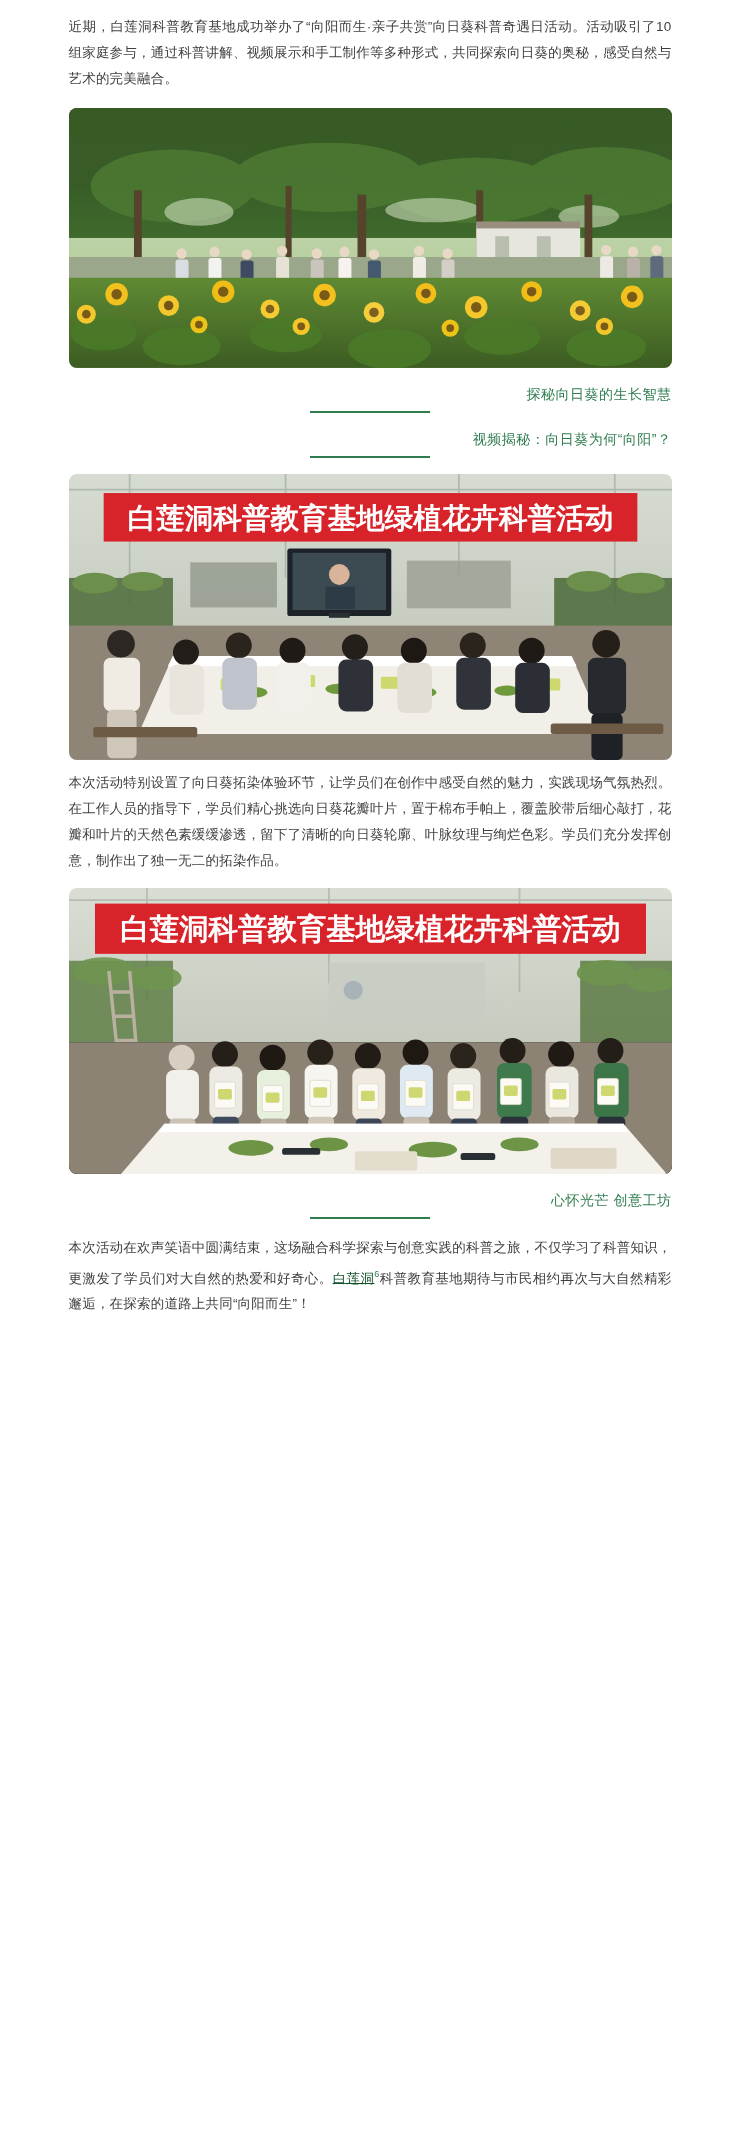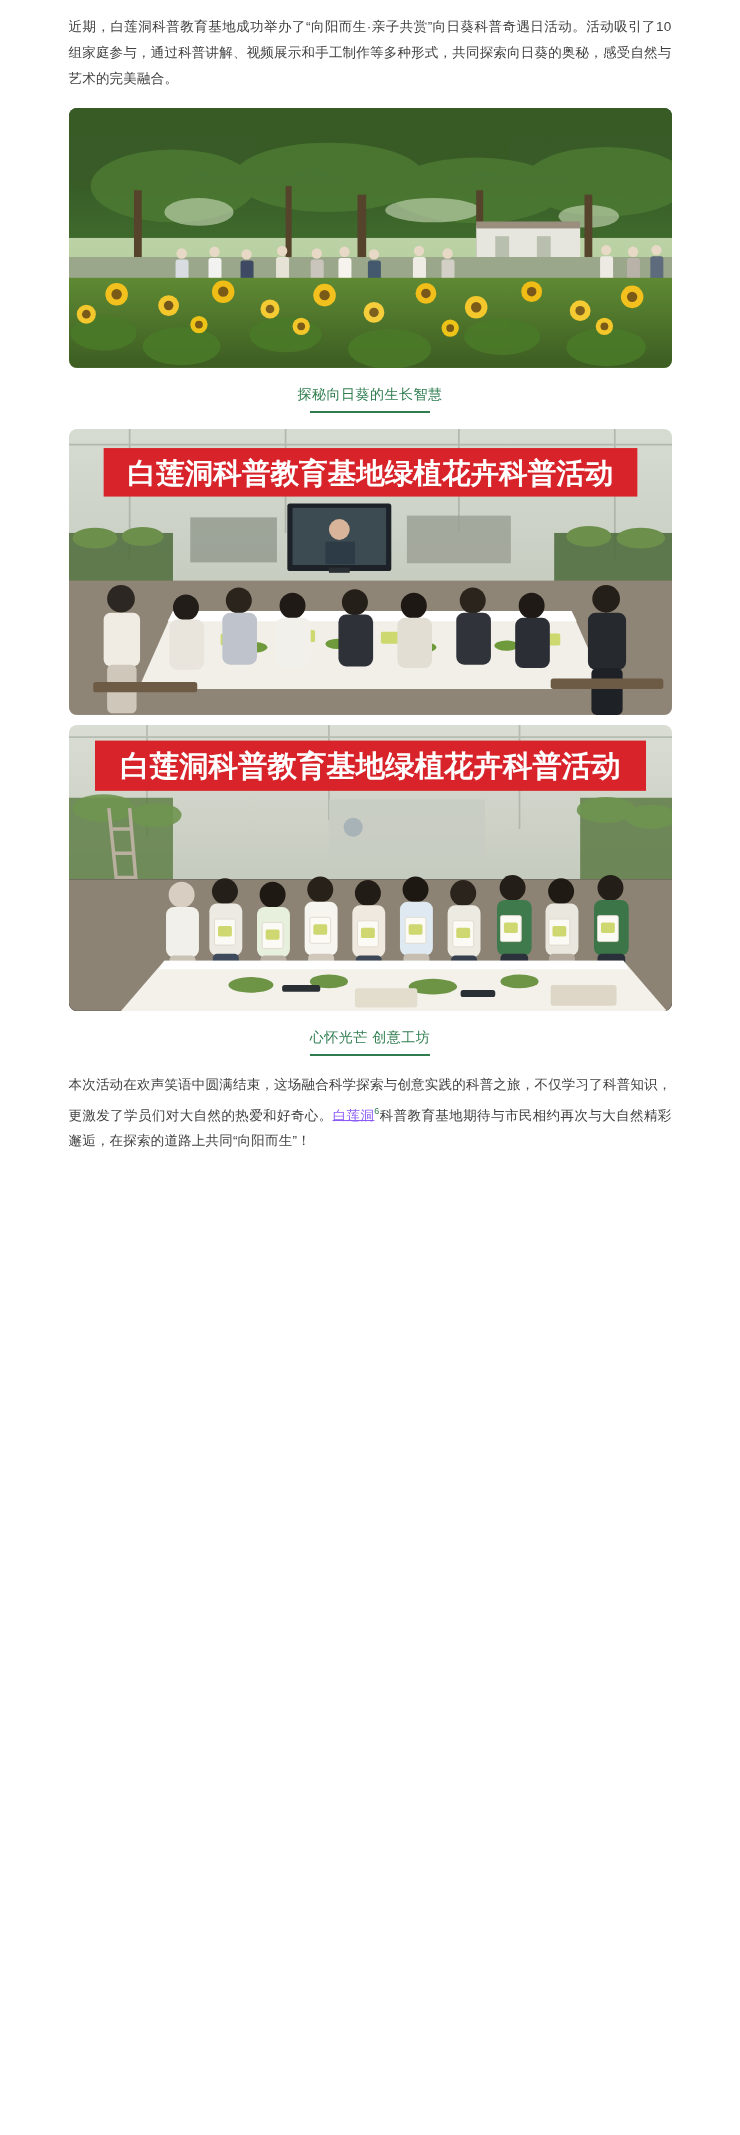--- a/index.html
+++ b/index.html
@@ -27,21 +27,21 @@
     line-height: 26px;
     color: #3f3f3f;
     margin: 0 0 14px 0;
     text-align: justify;
     letter-spacing: 0.2px;
   }
   p.para.first {
     margin-bottom: 16px;
   }
   .section-title {
-    text-align: center;
+    text-align: right;
     font-size: 14px;
     color: #2f7d4f;
     margin: 18px 0 16px 0;
     letter-spacing: 0.5px;
     position: relative;
     padding-bottom: 9px;
   }
   .section-title .rule {
     position: absolute;
     left: 50%;
@@ -55,21 +55,21 @@
     width: 100%;
     display: block;
     margin: 6px 0 10px 0;
     border-radius: 8px;
     overflow: hidden;
     position: relative;
   }
   .photo svg { display: block; width: 100%; height: auto; }
 
   .green-link {
-    color: #8b5cf6;
+    color: #14532d;
   }
   .sup {
     font-size: 9px;
     vertical-align: super;
     color: #2f7d4f;
   }
 </style>
 </head>
 <body>
 
@@ -212,20 +212,24 @@
         </g>
       </svg>
     </div>
 
     <div class="section-title">
       <span>探秘向日葵的生长智慧</span>
       <span class="rule"></span>
     </div>
 
 
+    <div class="section-title">
+      <span>视频揭秘：向日葵为何“向阳”？</span>
+      <span class="rule"></span>
+    </div>
 
     <div class="photo">
       <svg viewBox="0 0 696 330" preserveAspectRatio="none" role="img">
         <defs>
           <linearGradient id="room2" x1="0" y1="0" x2="0" y2="1">
             <stop offset="0%" stop-color="#d7dcd2"></stop>
             <stop offset="100%" stop-color="#b9bfb2"></stop>
           </linearGradient>
         </defs>
         <rect x="0" y="0" width="696" height="330" fill="url(#room2)"></rect>
@@ -322,20 +326,21 @@
 
         <g fill="#6d5b45">
           <rect x="28" y="292" width="120" height="12" rx="3"></rect>
           <rect x="556" y="288" width="130" height="12" rx="3"></rect>
         </g>
       </svg>
     </div>
 
 
 
+    <p class="para">本次活动特别设置了向日葵拓染体验环节，让学员们在创作中感受自然的魅力，实践现场气氛热烈。在工作人员的指导下，学员们精心挑选向日葵花瓣叶片，置于棉布手帕上，覆盖胶带后细心敲打，花瓣和叶片的天然色素缓缓渗透，留下了清晰的向日葵轮廓、叶脉纹理与绚烂色彩。学员们充分发挥创意，制作出了独一无二的拓染作品。</p>
 
     <div class="photo">
       <svg viewBox="0 0 696 330" preserveAspectRatio="none" role="img">
         <defs>
           <linearGradient id="room3" x1="0" y1="0" x2="0" y2="1">
             <stop offset="0%" stop-color="#d9ddd3"></stop>
             <stop offset="100%" stop-color="#b6bcaf"></stop>
           </linearGradient>
         </defs>
         <rect x="0" y="0" width="696" height="330" fill="url(#room3)"></rect>

